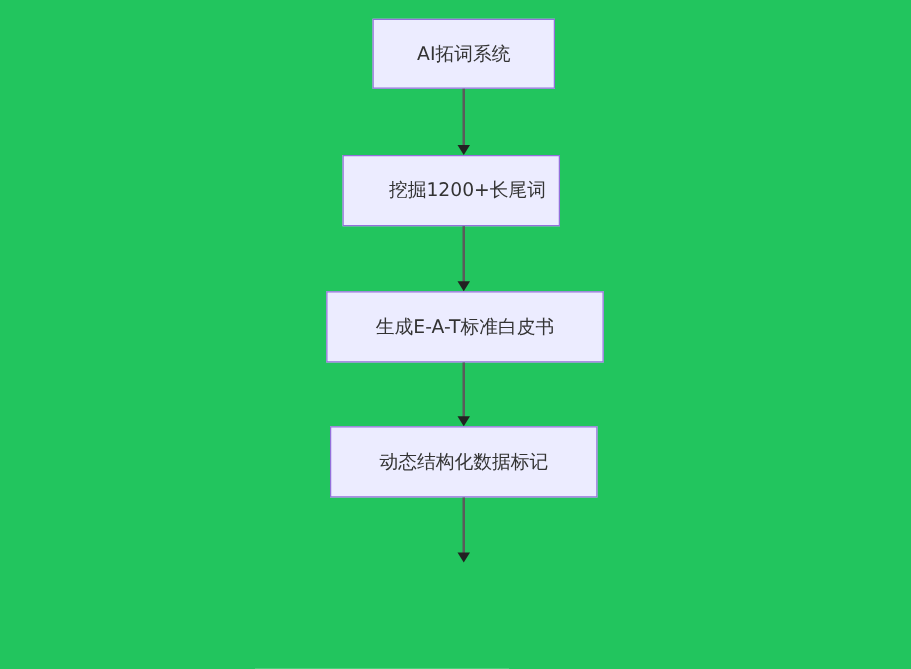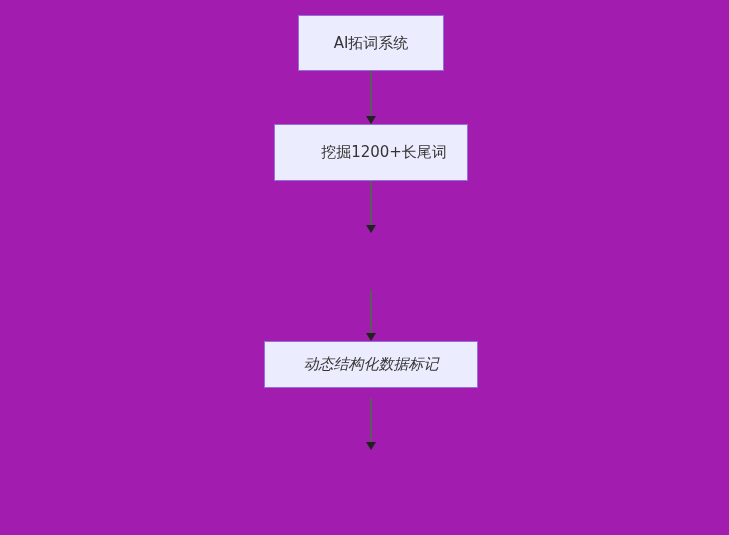--- a/index.html
+++ b/index.html
@@ -6,42 +6,42 @@
     margin: 0;
     padding: 0;
   }
   body {
     font-family: "DejaVu Sans", "Liberation Sans", sans-serif;
   }
   .canvas {
     position: relative;
     width: 729px;
     height: 535px;
-    background: #a21caf;
+    background: #22c55e;
     overflow: hidden;
   }
   .node {
     position: absolute;
     box-sizing: border-box;
     background: #ECECFF;
     border: 1px solid #9370DB;
     color: #333333;
     font-size: 15px;
     line-height: 1;
     display: flex;
     align-items: center;
     justify-content: center;
     text-align: center;
     white-space: nowrap;
   }
   
   .node-1 { left: 298px; top: 15px;  width: 146px; height: 56px; }
-  .node-2 { left: 274px; top: 124px; width: 194px; height: 57px; padding-left: 26px; }
+  .node-2 { left: 274px; top: 124px; width: 174px; height: 57px; padding-left: 26px; }
   .node-3 { left: 261px; top: 233px; width: 222px; height: 57px; }
-  .node-4 { left: 264px; top: 341px; width: 214px; height: 47px; font-style: italic; }
+  .node-4 { left: 264px; top: 341px; width: 214px; height: 57px; }
   .node-5 { left: 254px; top: 450px; width: 234px; height: 56px; }
 
   .edge {
     position: absolute;
     left: 364px;          
     width: 14px;
   }
   .edge-1 { top: 71px;  height: 53px; }
   .edge-2 { top: 181px; height: 52px; }
   .edge-3 { top: 290px; height: 51px; }
@@ -82,20 +82,23 @@
 
   <div class="node node-2">
     <span>挖掘1200+长尾词</span>
   </div>
 
   <div class="edge edge-2">
     <div class="line"></div>
     <div class="head"></div>
   </div>
 
+  <div class="node node-3">
+    <span>生成E-A-T标准白皮书</span>
+  </div>
 
   <div class="edge edge-3">
     <div class="line"></div>
     <div class="head"></div>
   </div>
 
   <div class="node node-4">
     <span>动态结构化数据标记</span>
   </div>
 

